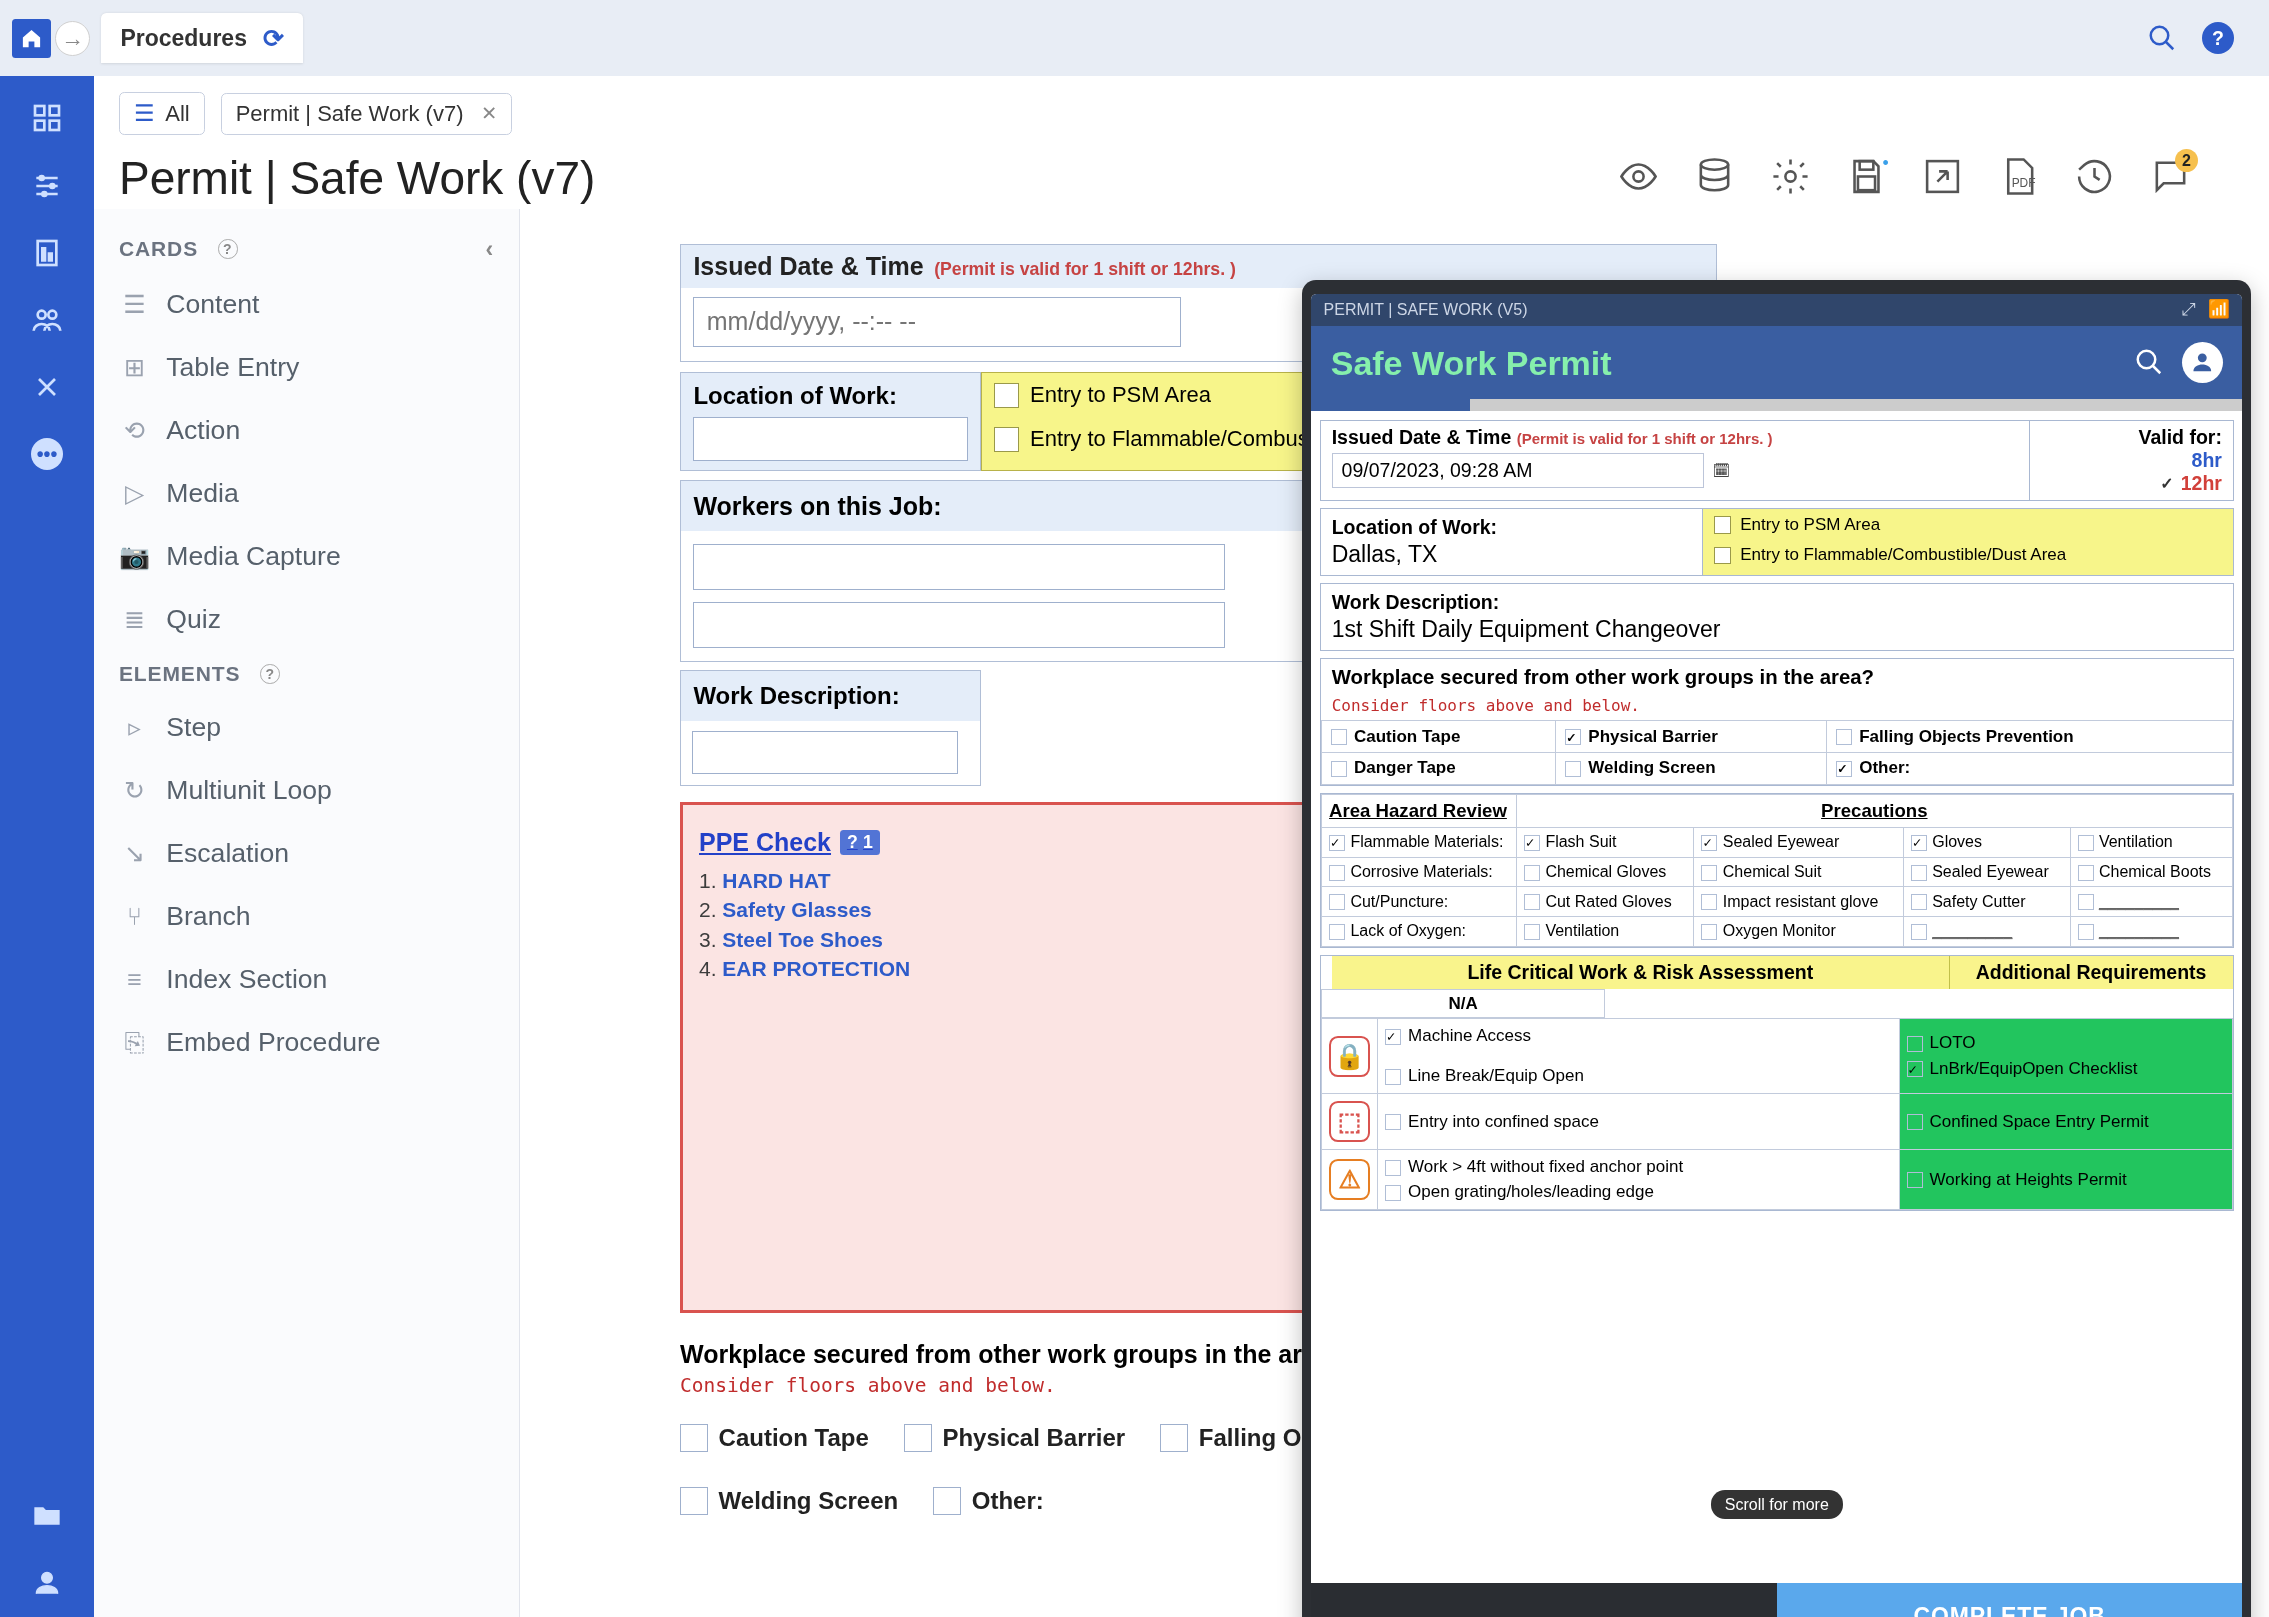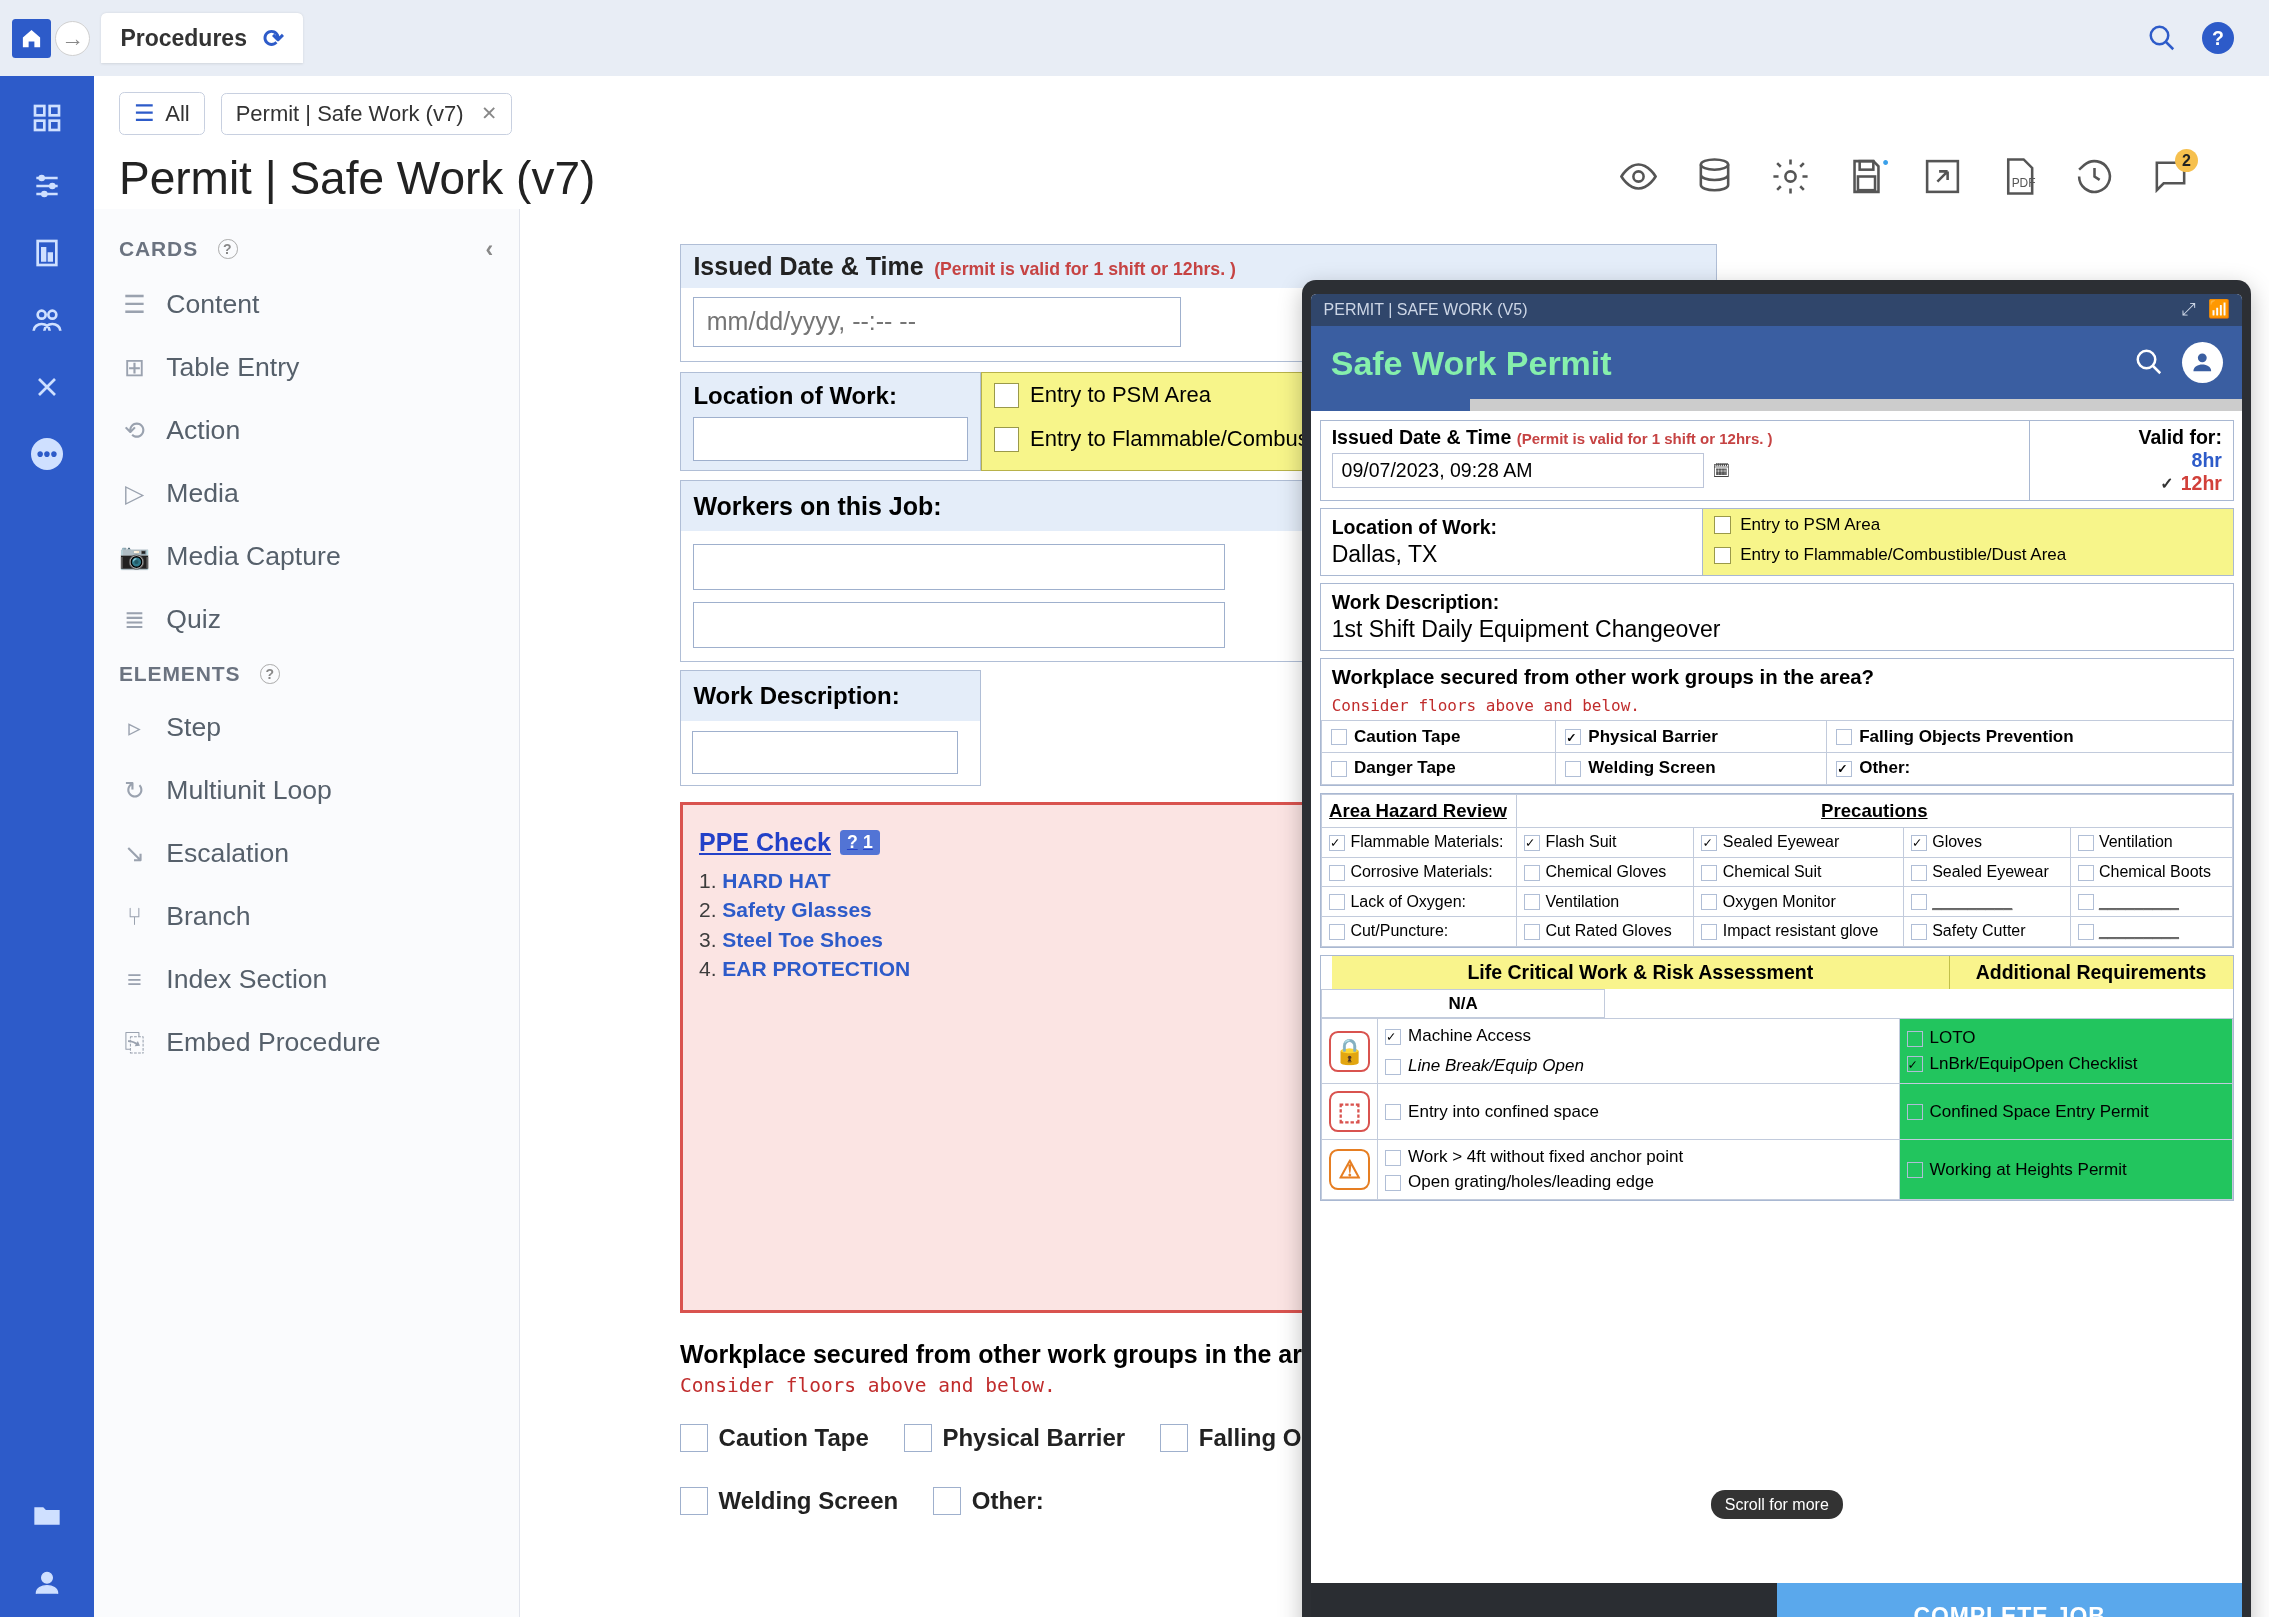--- a/index.html
+++ b/index.html
@@ -565,52 +565,52 @@
               <td class="lbl"><span class="chk"></span><span>Ventilation</span></td>
             </tr>
             <tr>
               <td class="lbl"><span class="chk"></span><span>Corrosive Materials:</span></td>
               <td class="lbl"><span class="chk"></span><span>Chemical Gloves</span></td>
               <td class="lbl"><span class="chk"></span><span>Chemical Suit</span></td>
               <td class="lbl"><span class="chk"></span><span>Sealed Eyewear</span></td>
               <td class="lbl"><span class="chk"></span><span>Chemical Boots</span></td>
             </tr>
             <tr>
+              <td class="lbl"><span class="chk"></span><span>Cut/Puncture:</span></td>
+              <td class="lbl"><span class="chk"></span><span>Cut Rated Gloves</span></td>
+              <td class="lbl"><span class="chk"></span><span>Impact resistant glove</span></td>
+              <td class="lbl"><span class="chk"></span><span>Safety Cutter</span></td>
+              <td class="lbl"><span class="chk"></span><span class="blank">_________</span></td>
+            </tr>
+            <tr>
               <td class="lbl"><span class="chk"></span><span>Lack of Oxygen:</span></td>
               <td class="lbl"><span class="chk"></span><span>Ventilation</span></td>
               <td class="lbl"><span class="chk"></span><span>Oxygen Monitor</span></td>
               <td class="lbl"><span class="chk"></span><span class="blank">_________</span></td>
-              <td class="lbl"><span class="chk"></span><span class="blank">_________</span></td>
-            </tr>
-            <tr>
-              <td class="lbl"><span class="chk"></span><span>Cut/Puncture:</span></td>
-              <td class="lbl"><span class="chk"></span><span>Cut Rated Gloves</span></td>
-              <td class="lbl"><span class="chk"></span><span>Impact resistant glove</span></td>
-              <td class="lbl"><span class="chk"></span><span>Safety Cutter</span></td>
               <td class="lbl"><span class="chk"></span><span class="blank">_________</span></td>
             </tr>
           </tbody>
             </table>
         </div>
 
         <div class="dsec d-life">
           <div class="hdr">
               <div class="l">Life Critical Work &amp; Risk Assessment</div>
               <div class="r">Additional Requirements</div>
             </div>
           <div class="sub">
               <div class="r">N/A</div>
             </div>
           <table>
             <tbody>
                 <tr>
               <td class="iconcell"><span class="haz-icon">🔒</span></td>
               <td>
                 <div><span class="chk on"></span><span>Machine Access</span></div>
-                <div style="margin-top:10px;font-style:italic;"><span class="chk"></span><span>Line Break/Equip Open</span></div>
+                <div style="margin-top:20px;"><span class="chk"></span><span>Line Break/Equip Open</span></div>
               </td>
               <td class="addreq">
                 <div><span class="chk"></span><span>LOTO</span></div>
                 <div style="margin-top:5.3px;"><span class="chk on"></span><span>LnBrk/EquipOpen Checklist</span></div>
               </td>
             </tr>
             <tr>
               <td class="iconcell"><span class="haz-icon">⬚</span></td>
               <td><span class="chk"></span><span>Entry into confined space</span></td>
               <td class="addreq"><span class="chk"></span><span>Confined Space Entry Permit</span></td>

